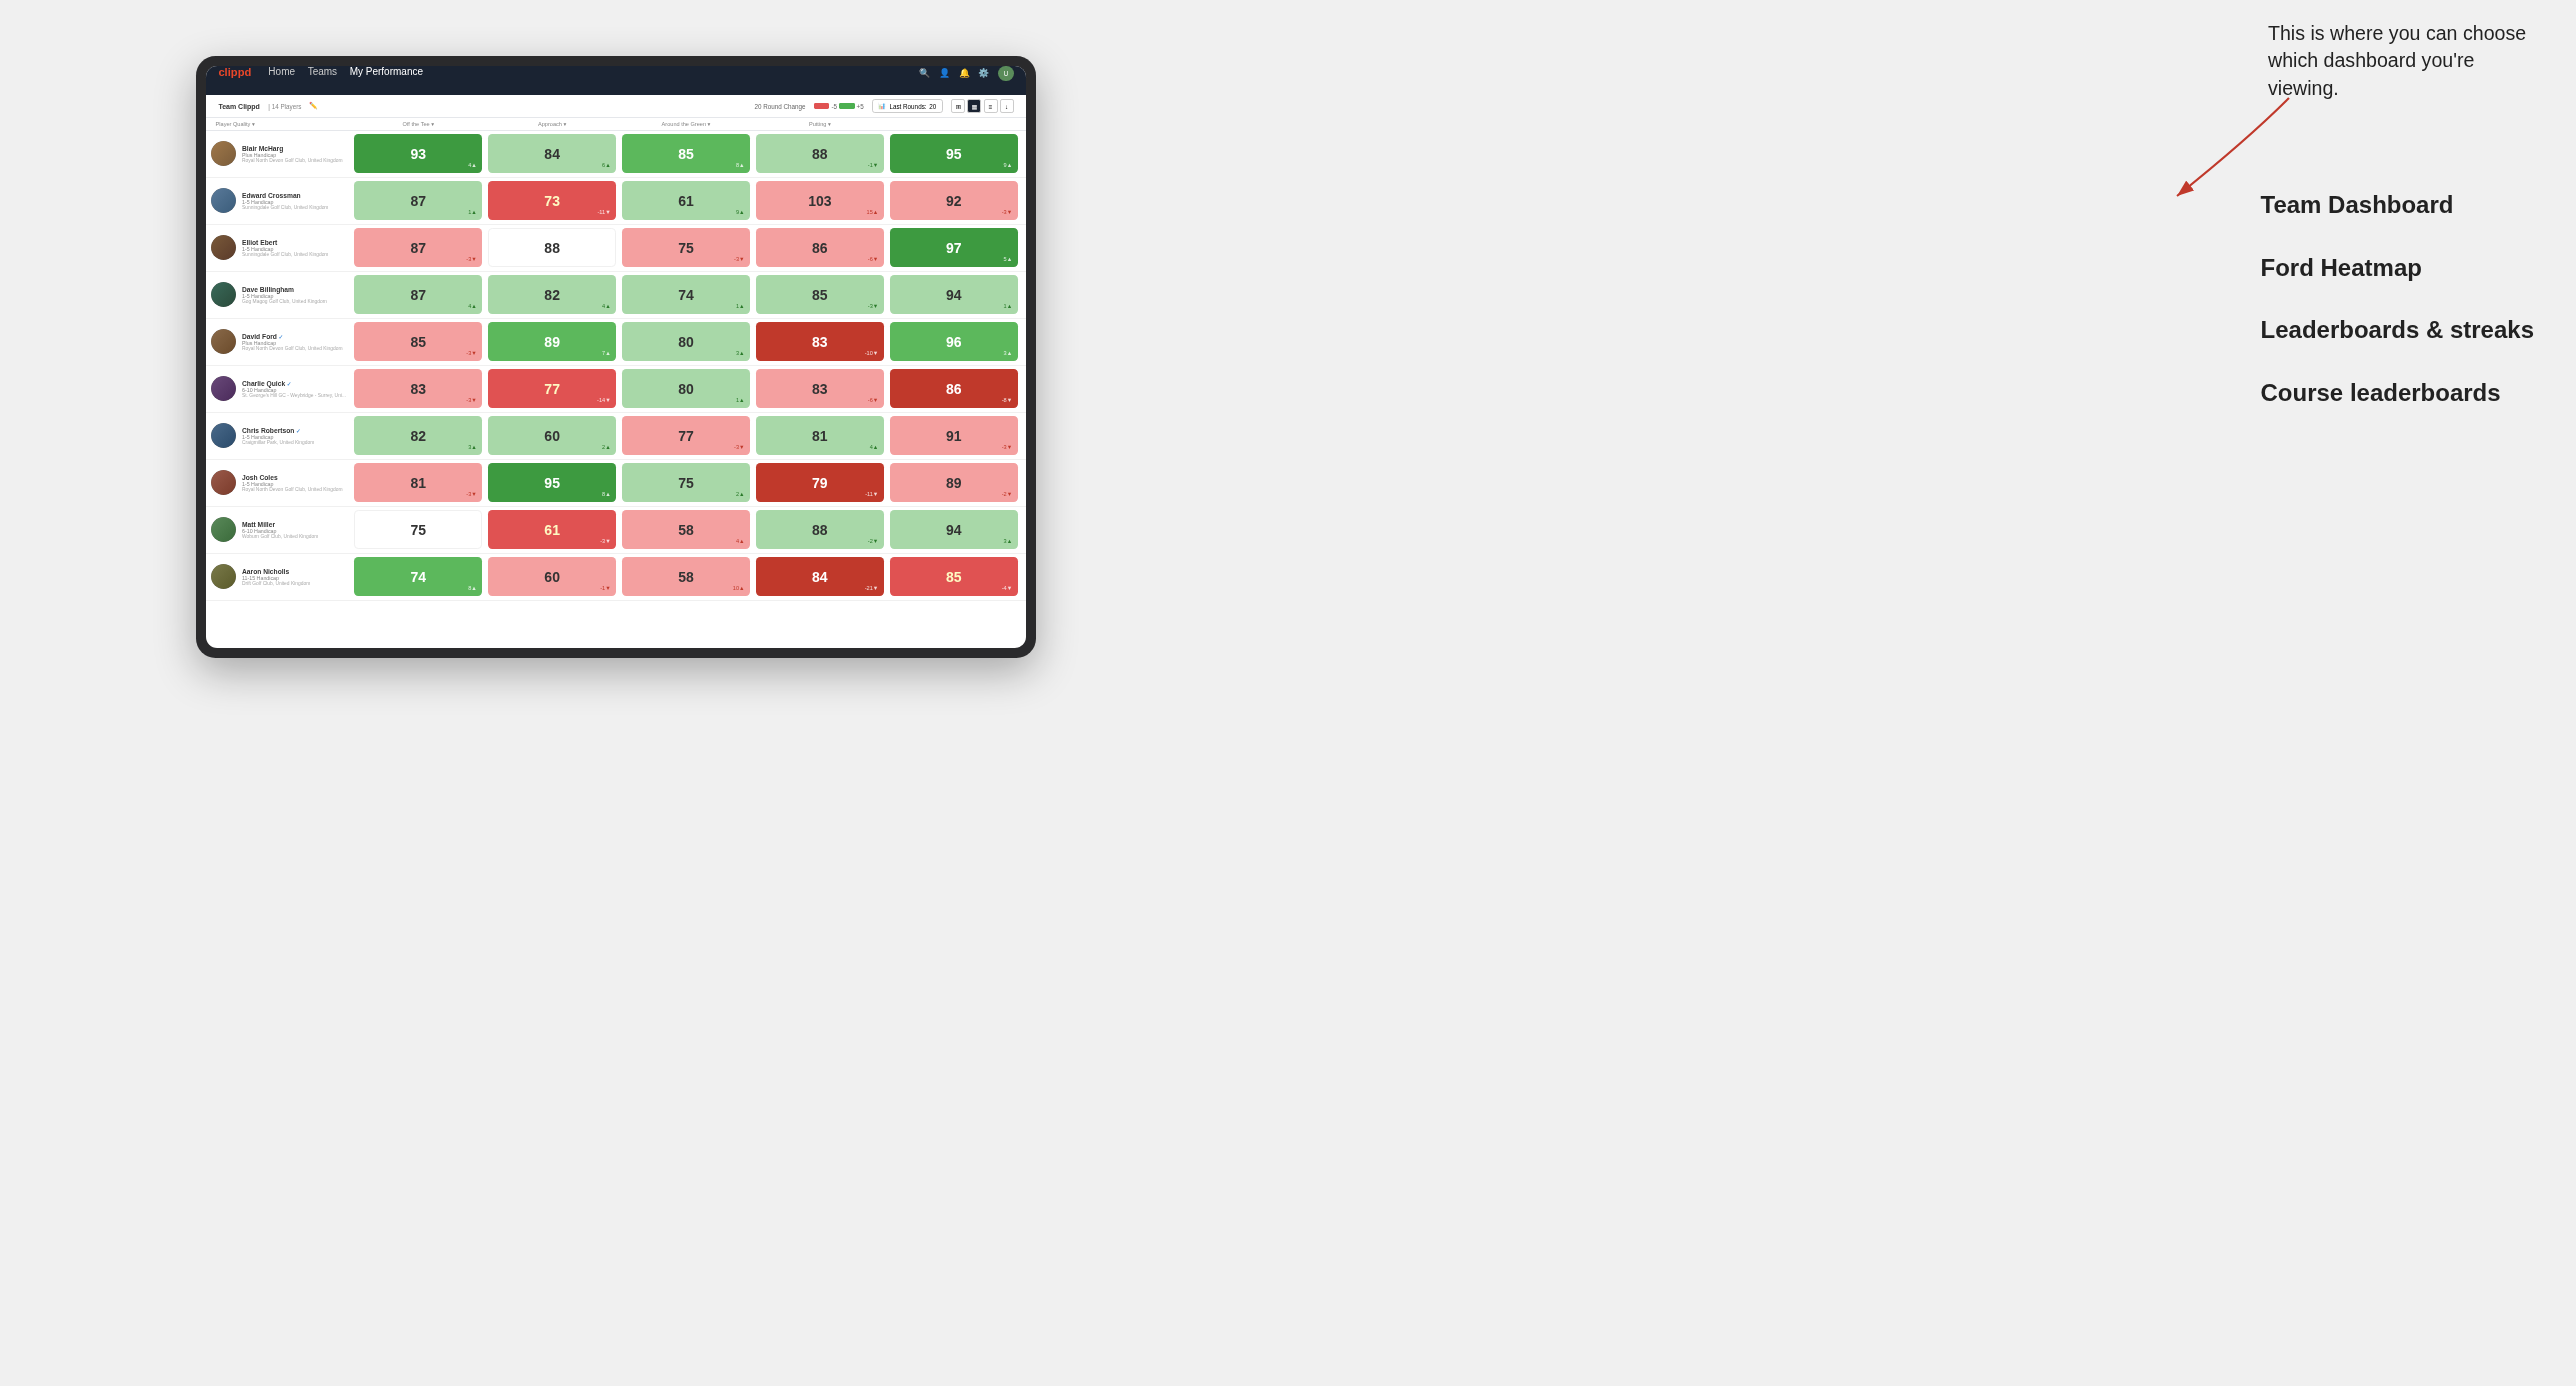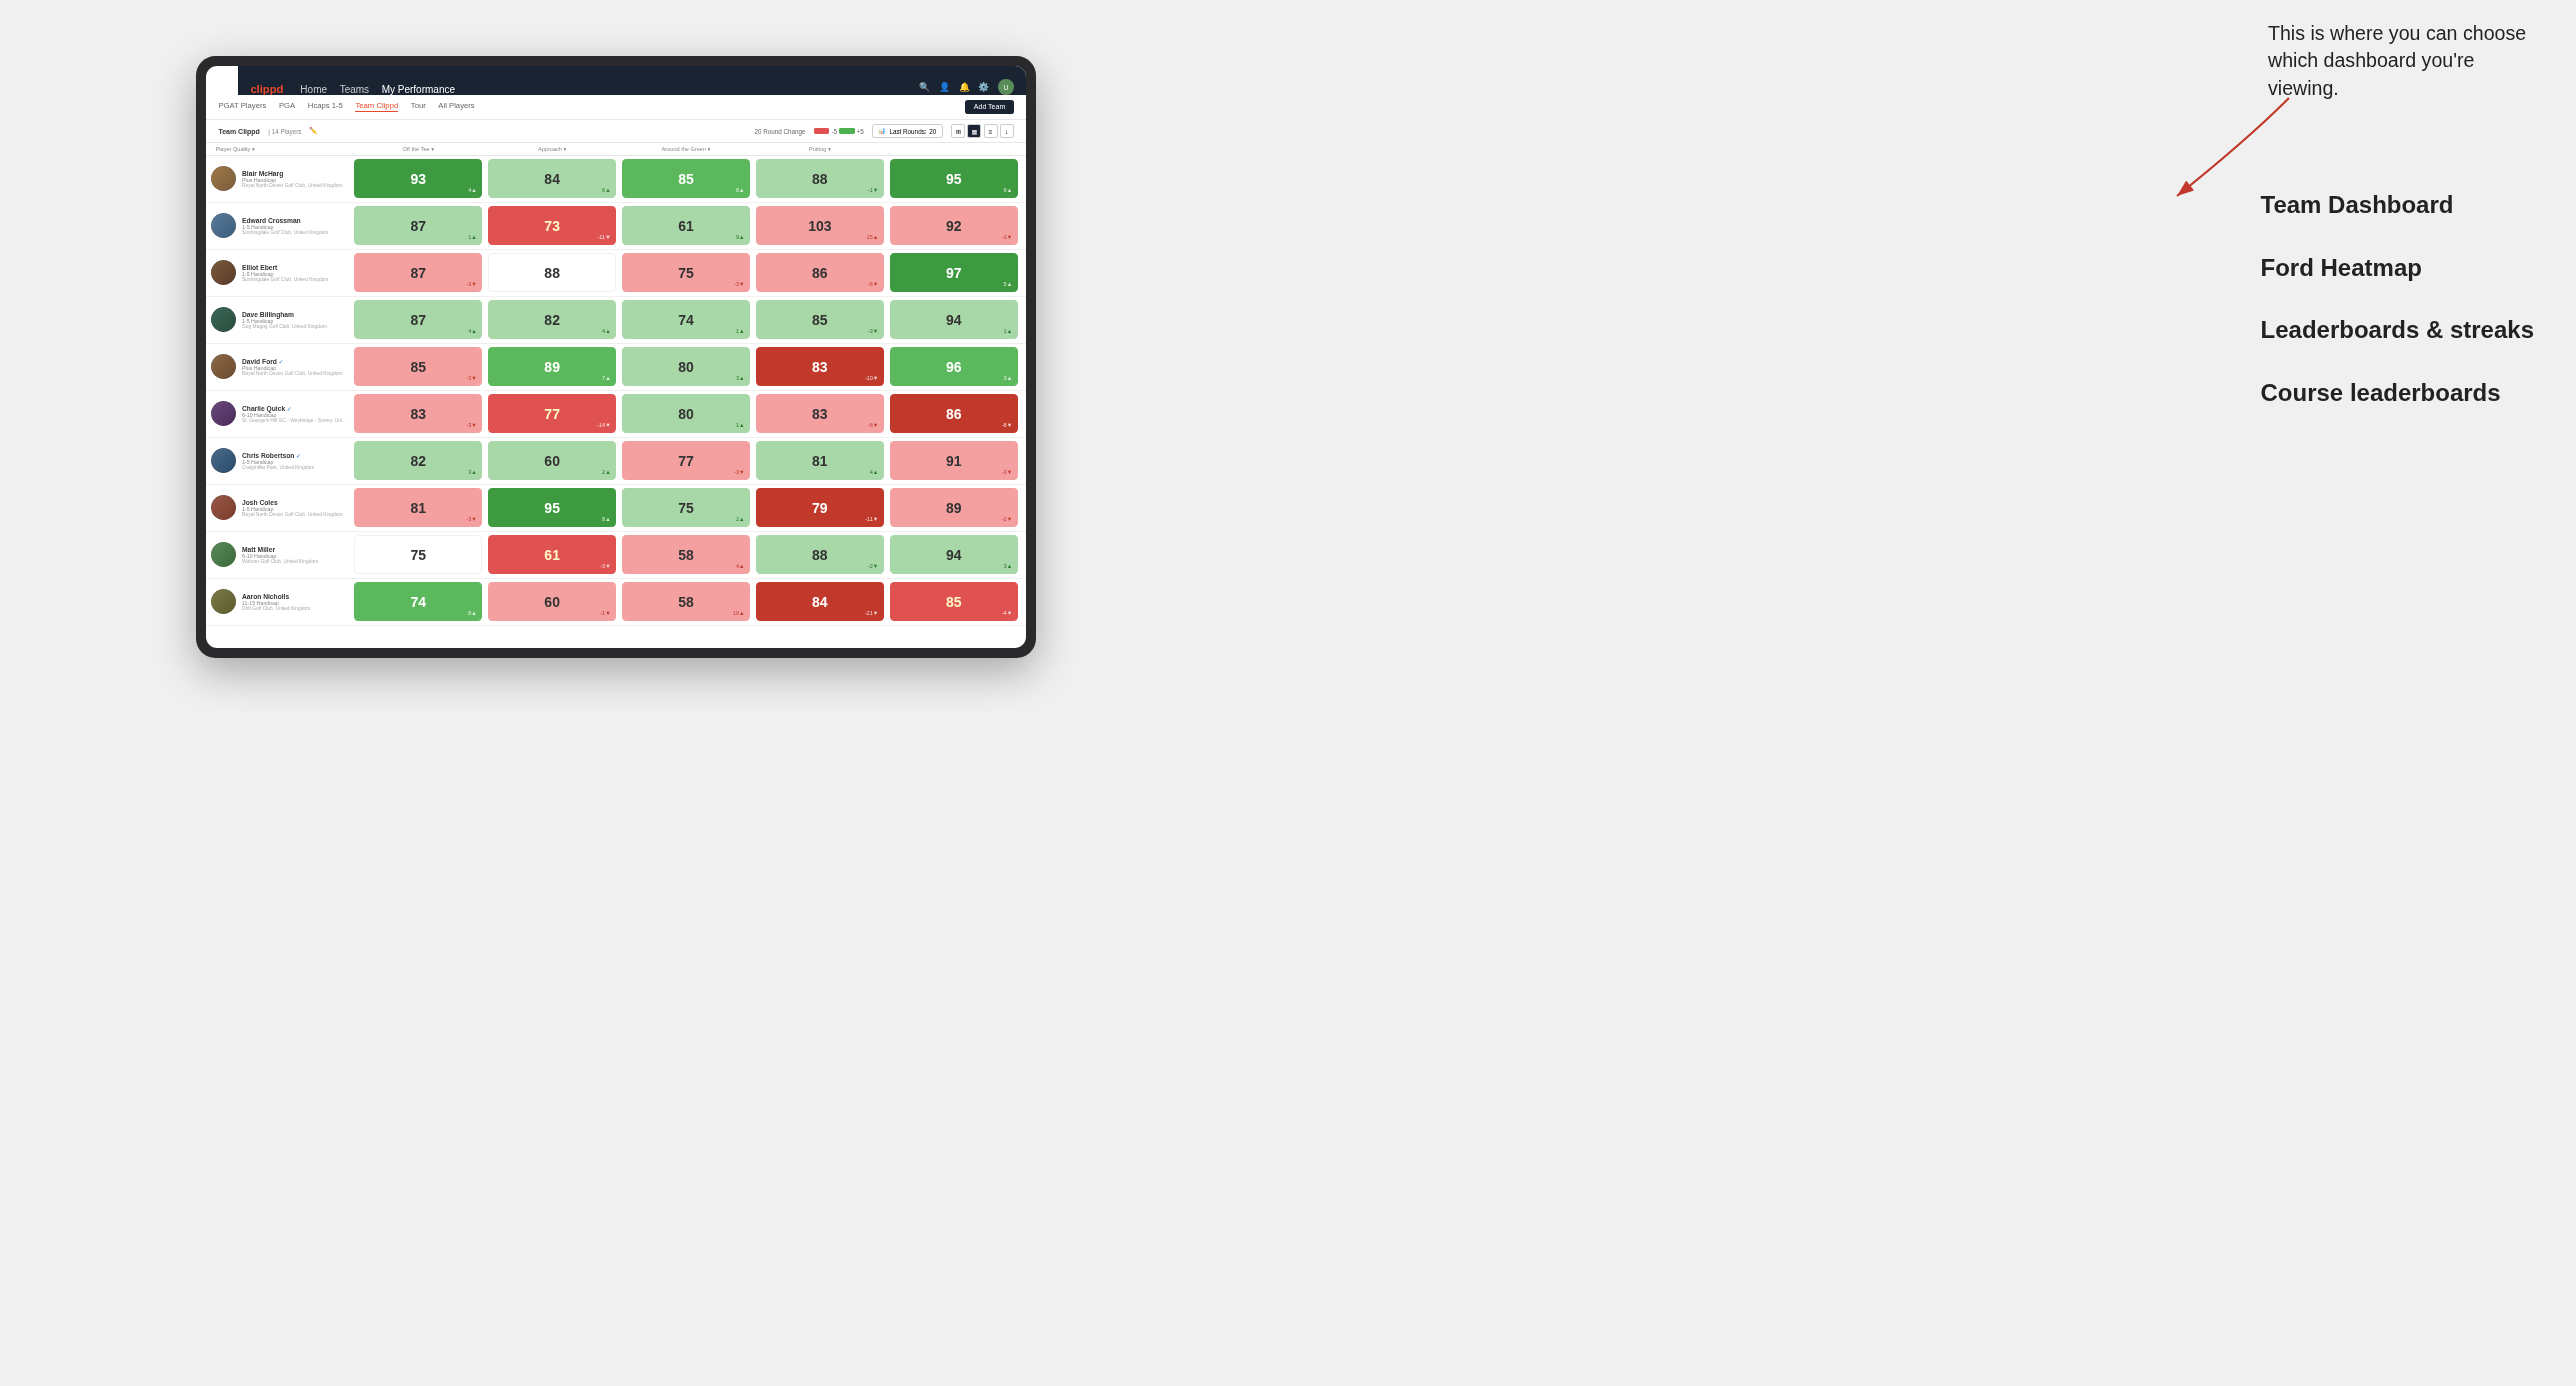--- a/index.html
+++ b/index.html
@@ -52,25 +52,24 @@
       border-radius: 11.2px;
       overflow: hidden;
       display: flex;
       flex-direction: column;
     }
 
     
     .nav-bar {
       background: #1a2332;
       display: flex;
-      align-items: flex-end;
+      align-items: flex-start;
       padding: 0 12.6px;
       height: 29px;
       flex-shrink: 0;
-      margin-left: 32px;
     }
     .nav-logo {
       color: #e8472a;
       font-size: 11.2px;
       font-weight: 700;
       margin-right: 17px;
     }
     .nav-links {
       display: flex;
       gap: 12.6px;
@@ -370,31 +369,20 @@
       </div>
       <div class="nav-icons">
         <span class="nav-icon">🔍</span>
         <span class="nav-icon">👤</span>
         <span class="nav-icon">🔔</span>
         <span class="nav-icon">⚙️</span>
         <div class="nav-avatar">U</div>
       </div>
     </nav>
 
-    <div class="sub-nav">
-      <div class="sub-nav-tabs">
-        <span class="sub-nav-tab">PGAT Players</span>
-        <span class="sub-nav-tab">PGA</span>
-        <span class="sub-nav-tab">Hcaps 1-5</span>
-        <span class="sub-nav-tab active">Team Clippd</span>
-        <span class="sub-nav-tab">Tour</span>
-        <span class="sub-nav-tab">All Players</span>
-      </div>
-      <button class="add-team-btn">Add Team</button>
-    </div>
 
     <div class="team-info-bar">
       <span class="team-name">Team Clippd</span>
       <span class="team-count">| <span>14 Players</span></span>
       <span class="edit-icon">✏️</span>
       <div class="spacer"></div>
       <span class="round-change-label">20 Round Change</span>
       <div class="round-change-bar">
         <div class="bar-neg"></div>
         <span class="bar-label">-5</span>

